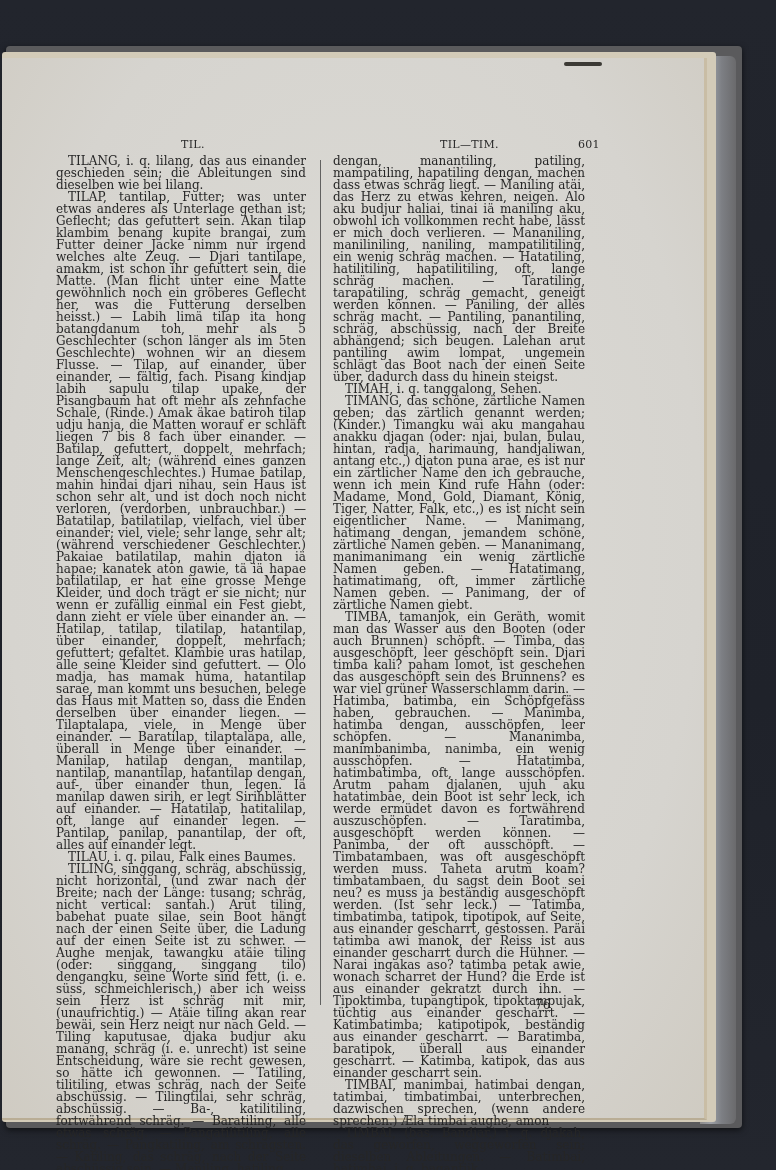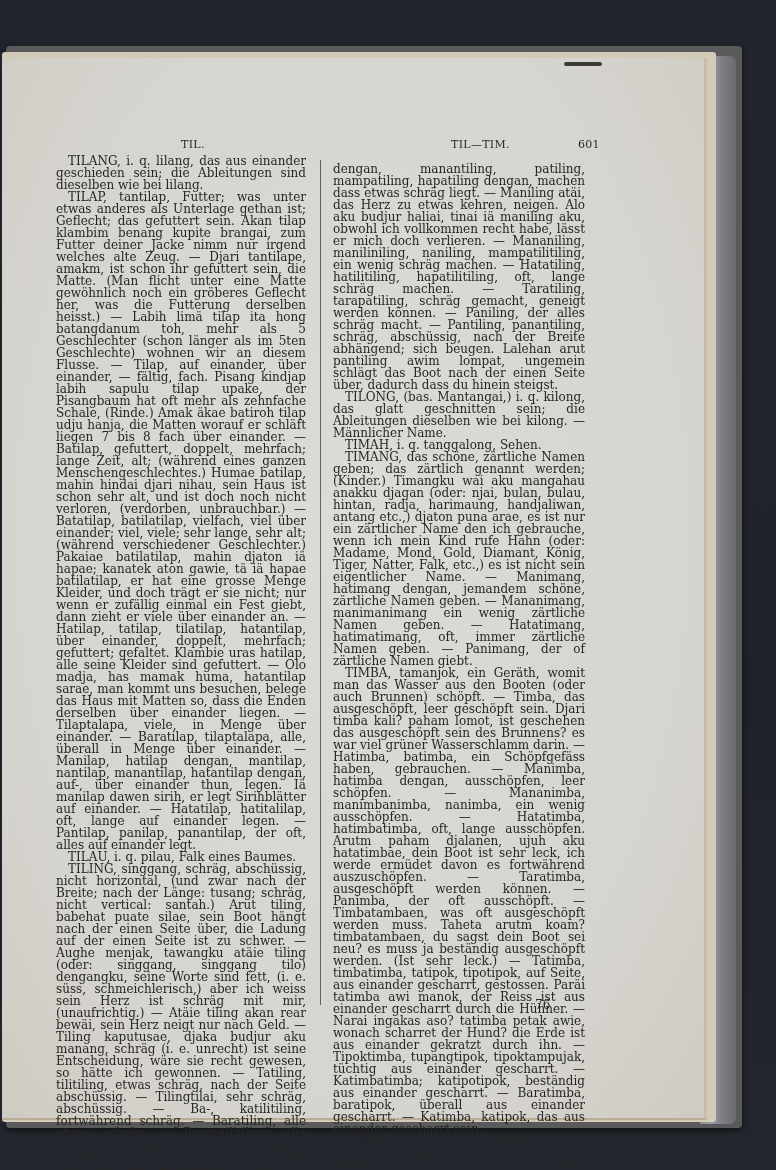--- a/index.html
+++ b/index.html
@@ -32,35 +32,35 @@
     background:#d9d8d3;
     background-image:radial-gradient(ellipse at 50% 45%, #dcdbd6 0%, #d6d4cf 70%, #cfcbc2 100%);
     border-right:3px solid #c9bda5;
     border-bottom:2px solid #b9ad95;
   }
   .header {
     position:absolute; top:138px; left:0; width:704px;
     font-size:11px; color:#2a2a2a; letter-spacing:0.3px;
   }
   .hdr-left { position:absolute; left:181px; }
-  .hdr-center { position:absolute; left:440px;margin-left:11px; }
+  .hdr-center { position:absolute; left:440px; }
   .hdr-right { position:absolute; left:578px; }
   .col {
     position:absolute; top:155px;
     font-size:12px; line-height:12.0px; color:#262626;
     text-align:justify; hyphens:manual;
   }
   .col-left { left:56px; width:250px; }
   .col-right { left:333px; width:252px; }
   .rule {
     position:absolute; left:320px; top:160px; width:1px; height:845px;
     background:#3a3a3a; opacity:.75;
   }
   .entry { margin:0; text-indent:12px; }
-  .entry.cont { text-indent:0;margin-top:8px; }
+  .entry.cont { text-indent:0; }
   .footer-sig {
     position:absolute; top:998px; left:535px; font-size:12px; color:#2a2a2a;
   }
   .tab {
     position:absolute; left:564px; top:62px; width:38px; height:4px;
     background:#3c3a35; border-radius:2px;
   }
 </style>
 </head>
 <body>
@@ -83,21 +83,20 @@
   <p class="entry">TILANG, i. q. lilang, das aus einander geschieden sein; die Ableitungen sind dieselben wie bei lilang.</p>
   <p class="entry">TILAP, tantilap, Futter; was unter etwas anderes als Unterlage gethan ist; Geflecht; das gefuttert sein. Akan tilap klambim benang kupite brangai, zum Futter deiner Jacke nimm nur irgend welches alte Zeug. — Djari tantilape, amakm, ist schon ihr gefuttert sein, die Matte. (Man flicht unter eine Matte gewöhnlich noch ein gröberes Geflecht her, was die Futterung derselben heisst.) — Labih limä tilap ita hong batangdanum toh, mehr als 5 Geschlechter (schon länger als im 5ten Geschlechte) wohnen wir an diesem Flusse. — Tilap, auf einander, über einander, — fältig, fach. Pisang kindjap labih sapulu tilap upake, der Pisangbaum hat oft mehr als zehnfache Schale, (Rinde.) Amak äkae batiroh tilap udju hanja, die Matten worauf er schläft liegen 7 bis 8 fach über einander. — Batilap, gefuttert, doppelt, mehrfach; lange Zeit, alt; (während eines ganzen Menschengeschlechtes.) Humae batilap, mahin hindai djari nihau, sein Haus ist schon sehr alt, und ist doch noch nicht verloren, (verdorben, unbrauchbar.) — Batatilap, batilatilap, vielfach, viel über einander; viel, viele; sehr lange, sehr alt; (während verschiedener Geschlechter.) Pakaiae batilatilap, mahin djaton iä hapae; kanatek aton gawie, tä iä hapae batilatilap, er hat eine grosse Menge Kleider, und doch trägt er sie nicht; nur wenn er zufällig einmal ein Fest giebt, dann zieht er viele über einander an. — Hatilap, tatilap, tilatilap, hatantilap, über einander, doppelt, mehrfach; gefuttert; gefaltet. Klambie uras hatilap, alle seine Kleider sind gefuttert. — Olo madja, has mamak huma, hatantilap sarae, man kommt uns besuchen, belege das Haus mit Matten so, dass die Enden derselben über einander liegen. — Tilaptalapa, viele, in Menge über einander. — Baratilap, tilaptalapa, alle, überall in Menge über einander. — Manilap, hatilap dengan, mantilap, nantilap, manantilap, hatantilap dengan, auf-, über einander thun, legen. Iä manilap dawen sirih, er legt Sirihblätter auf einander. — Hatatilap, hatitalilap, oft, lange auf einander legen. — Pantilap, panilap, panantilap, der oft, alles auf einander legt.</p>
   <p class="entry">TILAU, i. q. pilau, Falk eines Baumes.</p>
   <p class="entry">TILING, singgang, schräg, abschüssig, nicht horizontal, (und zwar nach der Breite; nach der Länge: tusang; schräg, nicht vertical: santah.) Arut tiling, babehat puate silae, sein Boot hängt nach der einen Seite über, die Ladung auf der einen Seite ist zu schwer. — Aughe menjak, tawangku atäie tiling (oder: singgang, singgang tilo) dengangku, seine Worte sind fett, (i. e. süss, schmeichlerisch,) aber ich weiss sein Herz ist schräg mit mir, (unaufrichtig.) — Atäie tiling akan rear bewäi, sein Herz neigt nur nach Geld. — Tiling kaputusae, djaka budjur aku manang, schräg (i. e. unrecht) ist seine Entscheidung, wäre sie recht gewesen, so hätte ich gewonnen. — Tatiling, tilitiling, etwas schräg, nach der Seite abschüssig. — Tilingtilai, sehr schräg, abschüssig. — Ba-, katilitiling, fortwährend schräg. — Baratiling, alle etwas schräg. — Pangatilitiling, alle schräg. — Pangkatiling, am schrägsten. — Katiling, das schräg, nach der Seite abschüssig sein. — Maniling, hatiling</p>
 </div>
 
 <div class="rule"></div>
 
 <div class="col col-right">
   <p class="entry cont">dengan, manantiling, patiling, mampatiling, hapatiling dengan, machen dass etwas schräg liegt. — Maniling atäi, das Herz zu etwas kehren, neigen. Alo aku budjur haliai, tinai iä maniling aku, obwohl ich vollkommen recht habe, lässt er mich doch verlieren. — Mananiling, maniliniling, naniling, mampatilitiling, ein wenig schräg machen. — Hatatiling, hatilitiling, hapatilitiling, oft, lange schräg machen. — Taratiling, tarapatiling, schräg gemacht, geneigt werden können. — Paniling, der alles schräg macht. — Pantiling, panantiling, schräg, abschüssig, nach der Breite abhängend; sich beugen. Lalehan arut pantiling awim lompat, ungemein schlägt das Boot nach der einen Seite über, dadurch dass du hinein steigst.</p>
-  <p class="entry">TILONG, (bas. Mantangai,) i. q. kilong, das glatt geschnitten sein; die Ableitungen dieselben wie bei kilong. — Männlicher Name.</p>
   <p class="entry">TIMAH, i. q. tanggalong, Sehen.</p>
   <p class="entry">TIMANG, das schöne, zärtliche Namen geben; das zärtlich genannt werden; (Kinder.) Timangku wai aku mangahau anakku djagan (oder: njai, bulan, bulau, hintan, radja, harimaung, handjaliwan, antang etc.,) djaton puna arae, es ist nur ein zärtlicher Name den ich gebrauche, wenn ich mein Kind rufe Hahn (oder: Madame, Mond, Gold, Diamant, König, Tiger, Natter, Falk, etc.,) es ist nicht sein eigentlicher Name. — Manimang, hatimang dengan, jemandem schöne, zärtliche Namen geben. — Mananimang, manimanimang ein wenig zärtliche Namen geben. — Hatatimang, hatimatimang, oft, immer zärtliche Namen geben. — Panimang, der of zärtliche Namen giebt.</p>
   <p class="entry">TIMBA, tamanjok, ein Geräth, womit man das Wasser aus den Booten (oder auch Brunnen) schöpft. — Timba, das ausgeschöpft, leer geschöpft sein. Djari timba kali? paham lomot, ist geschehen das ausgeschöpft sein des Brunnens? es war viel grüner Wasserschlamm darin. — Hatimba, batimba, ein Schöpfgefäss haben, gebrauchen. — Manimba, hatimba dengan, ausschöpfen, leer schöpfen. — Mananimba, manimbanimba, nanimba, ein wenig ausschöpfen. — Hatatimba, hatimbatimba, oft, lange ausschöpfen. Arutm paham djalanen, ujuh aku hatatimbae, dein Boot ist sehr leck, ich werde ermüdet davon es fortwährend auszuschöpfen. — Taratimba, ausgeschöpft werden können. — Panimba, der oft ausschöpft. — Timbatambaen, was oft ausgeschöpft werden muss. Taheta arutm koam? timbatambaen, du sagst dein Boot sei neu? es muss ja beständig ausgeschöpft werden. (Ist sehr leck.) — Tatimba, timbatimba, tatipok, tipotipok, auf Seite, aus einander gescharrt, gestossen. Paräi tatimba awi manok, der Reiss ist aus einander gescharrt durch die Hühner. — Narai ingakas aso? tatimba petak awie, wonach scharret der Hund? die Erde ist aus einander gekratzt durch ihn. — Tipoktimba, tupangtipok, tipoktampujak, tüchtig aus einander gescharrt. — Katimbatimba; katipotipok, beständig aus einander gescharrt. — Baratimba, baratipok, überall aus einander gescharrt. — Katimba, katipok, das aus einander gescharrt sein.</p>
   <p class="entry">TIMBAI, manimbai, hatimbai dengan, tatimbai, timbatimbai, unterbrechen, dazwischen sprechen, (wenn andere sprechen.) Æla timbai aughe, amon</p>
   <p class="entry">TIMBAI, (bas. Bandjar,) i. q. djakah, das geworfen, weggeworfen sein; dieselben Ableitungen. — Batimbai, hatimbai, i. q. bagantjik.</p>
 </div>
 
 <div class="footer-sig">76</div>
 
 </body></html>

